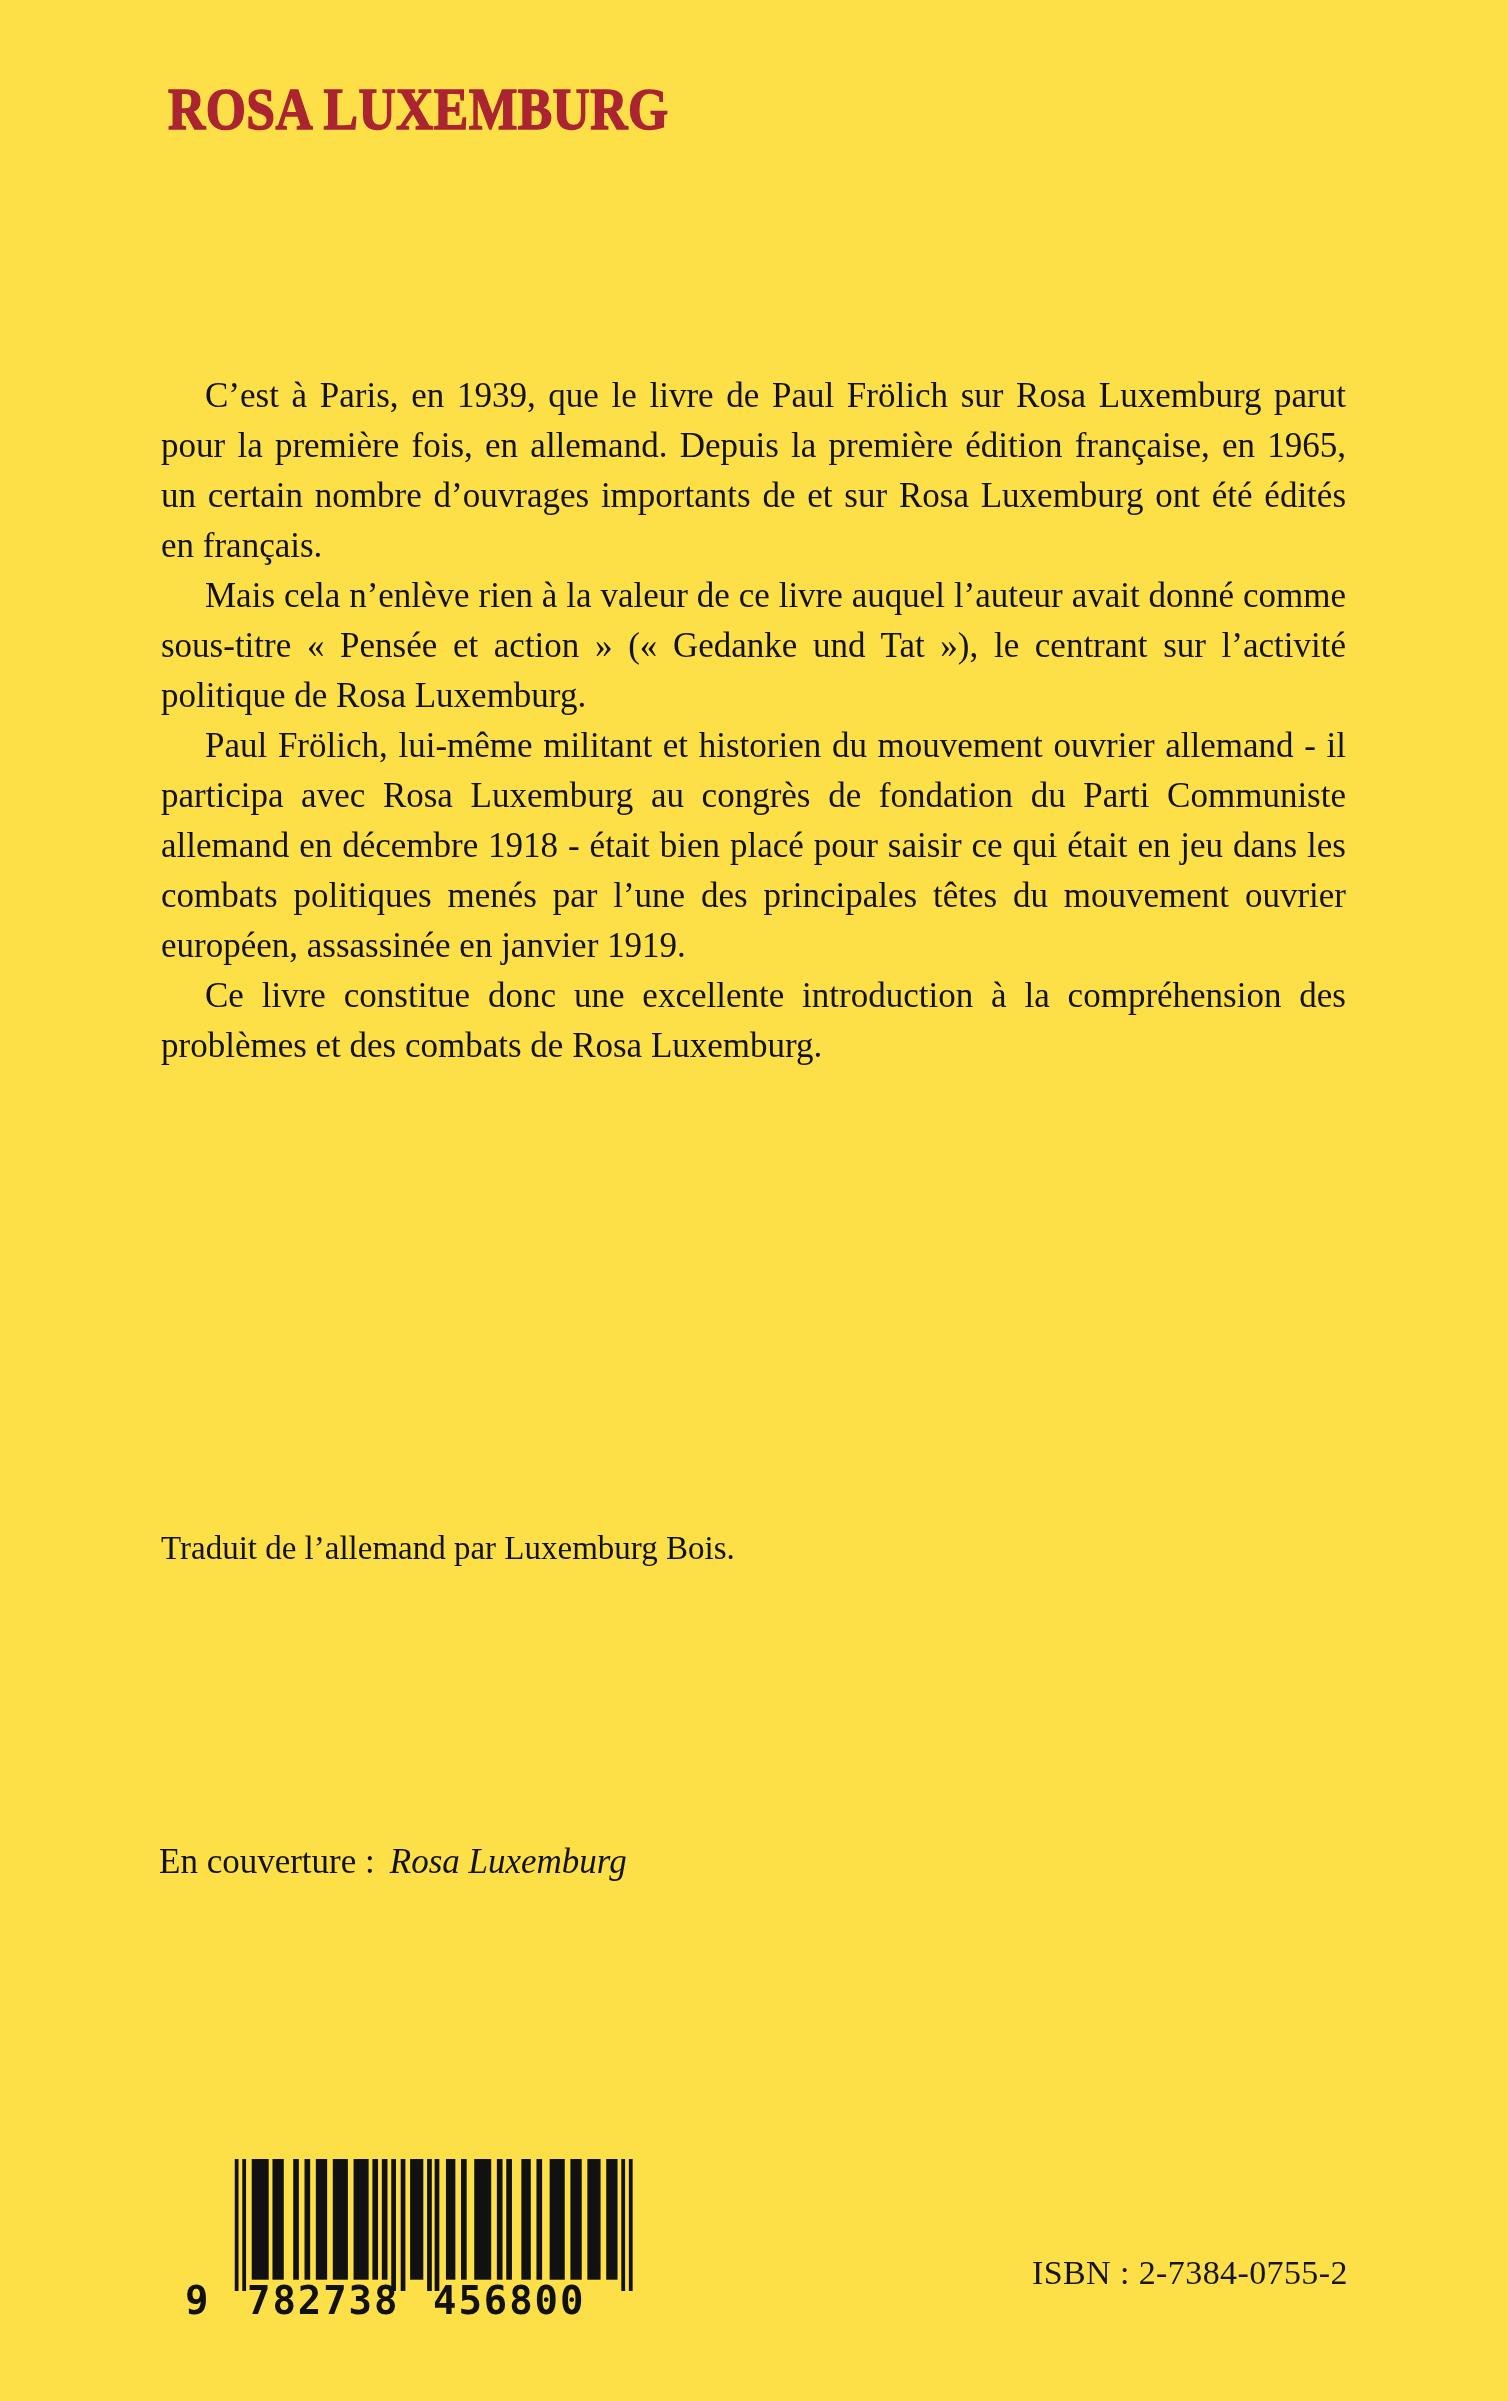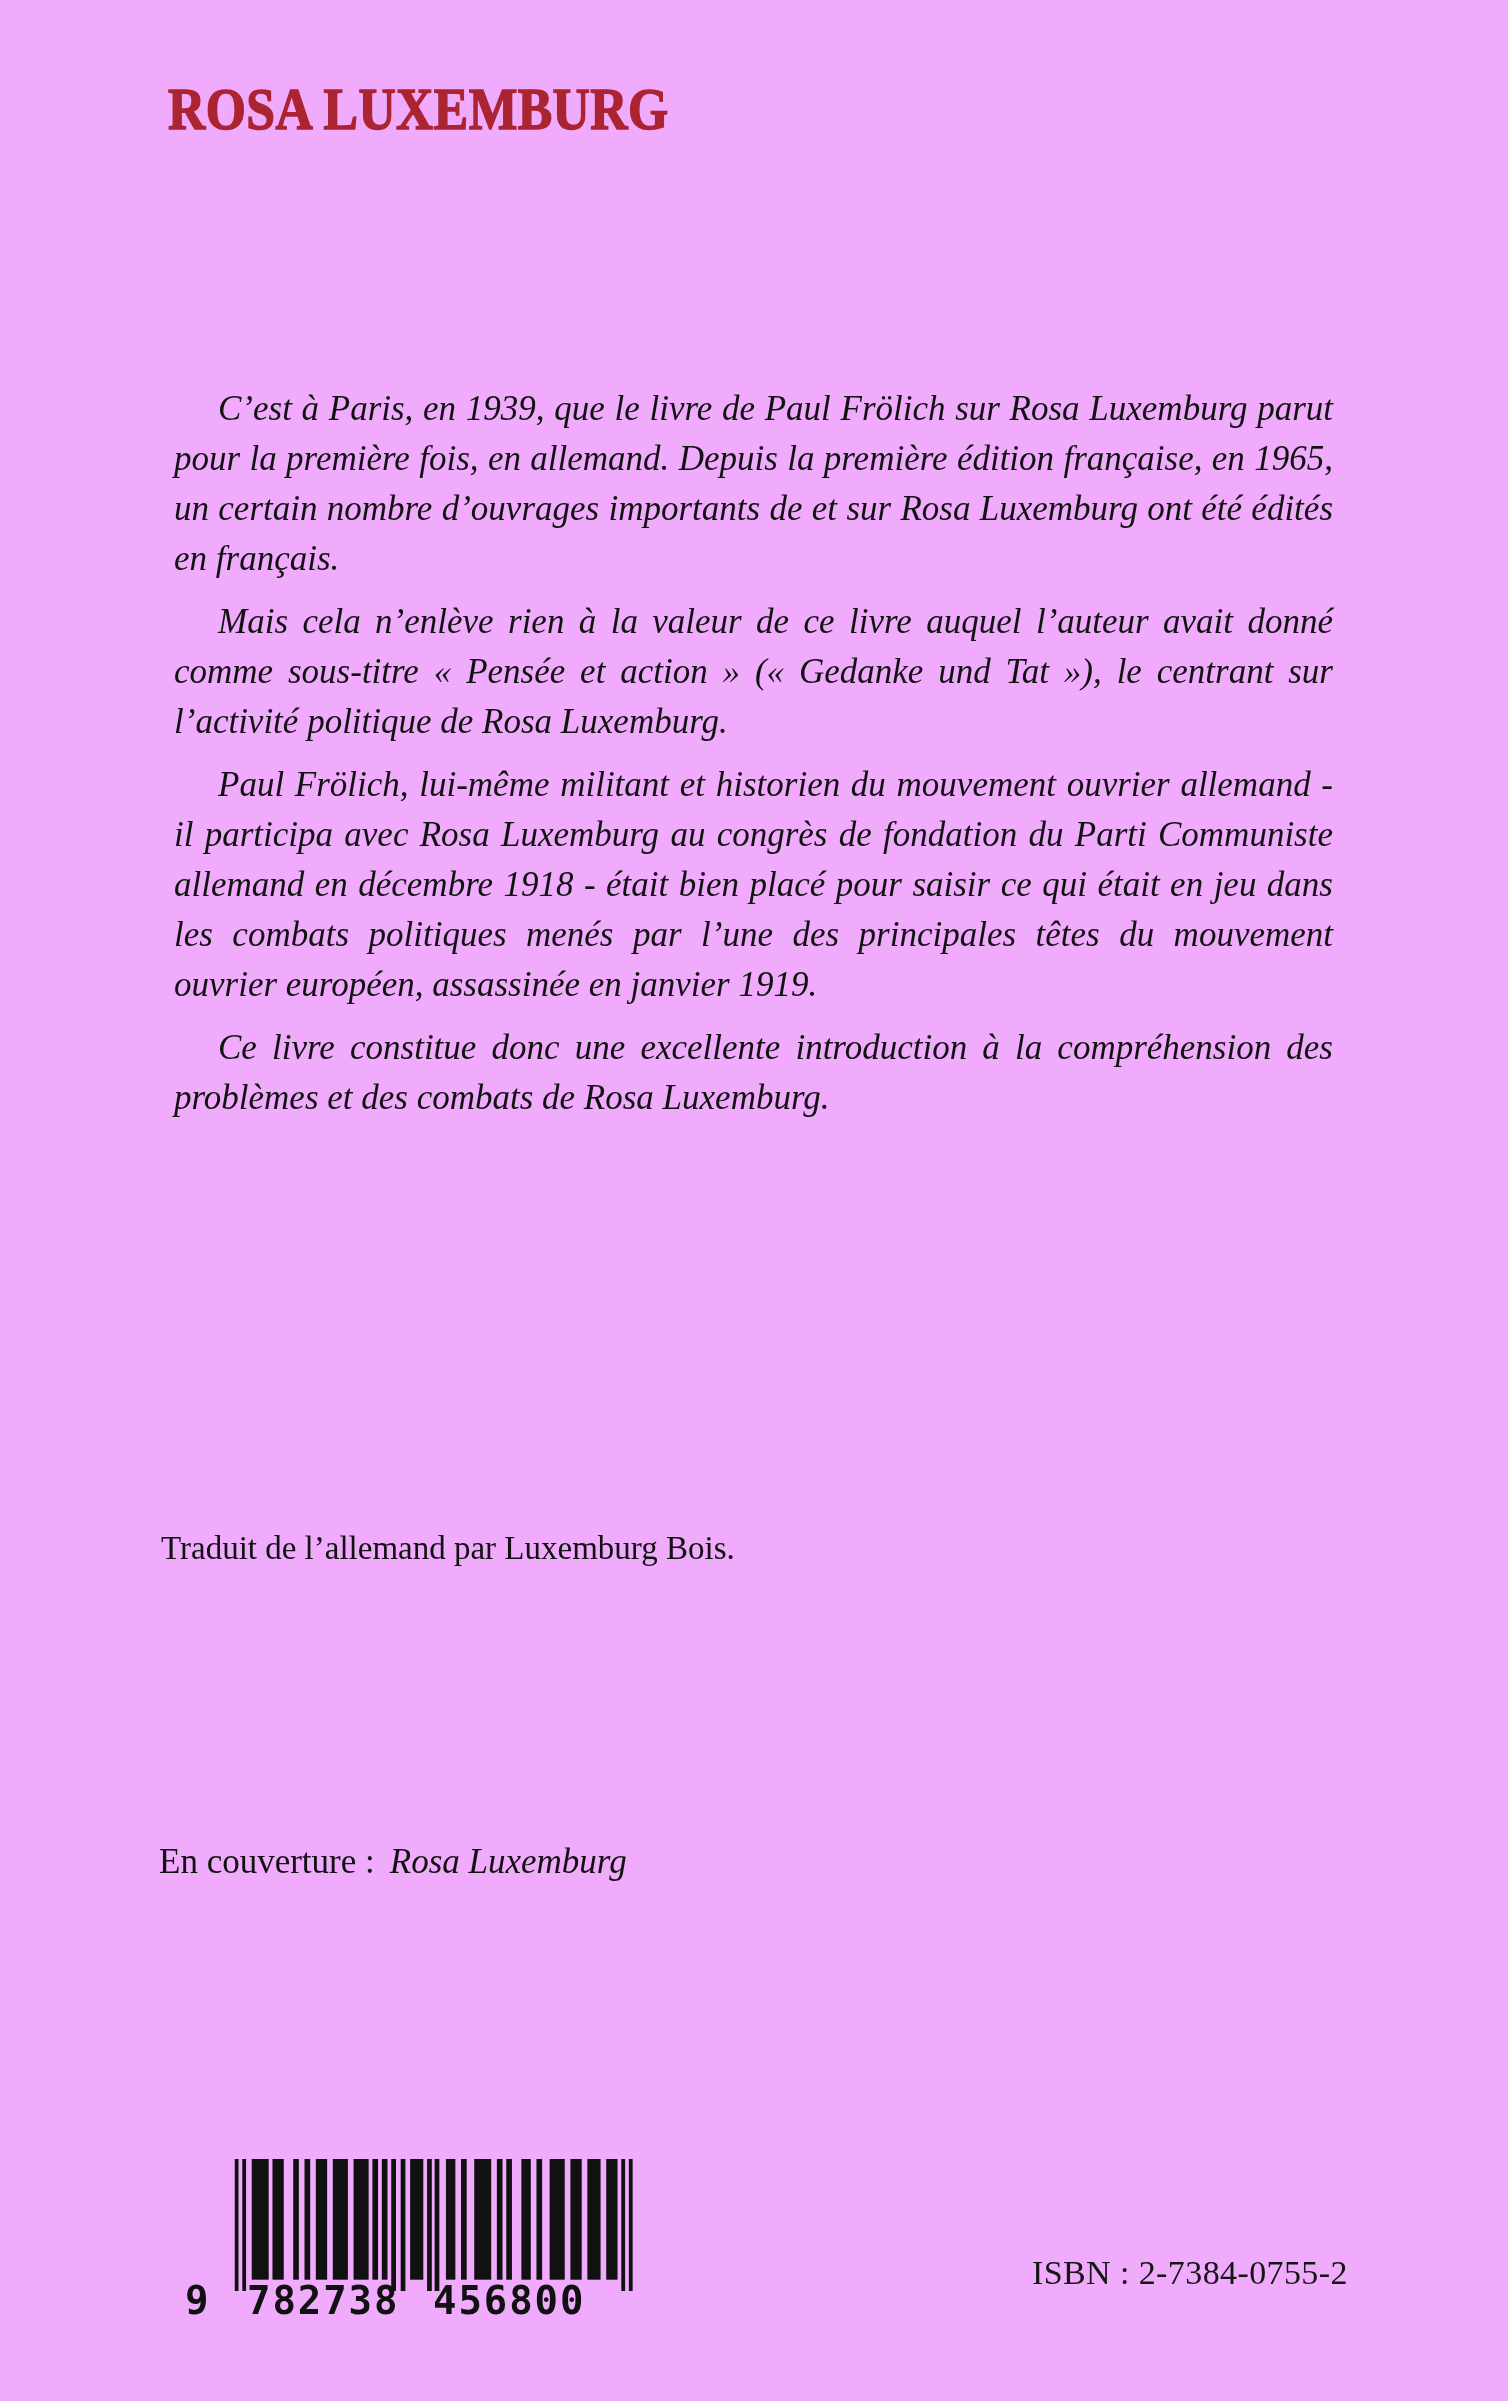--- a/index.html
+++ b/index.html
@@ -12,21 +12,21 @@
     height: 2402px;
     position: relative;
     font-family: "Liberation Serif", "DejaVu Serif", serif;
     color: #111111;
     overflow: hidden;
   }
 
   .page {
     position: absolute;
     inset: 0;
-    background: #f0abfc;
+    background: #fde047;
   }
 
   
   .title {
     position: absolute;
     left: 168px;
     top: 78px;
     font-family: "Liberation Serif", "DejaVu Serif", serif;
     font-weight: bold;
     font-size: 60px;
@@ -45,24 +45,23 @@
     left: 161px;
     top: 371px;
     width: 1185px;
     text-align: justify;
     text-justify: inter-word;
     font-size: 35px;
     line-height: 50px;
     color: #121212;
   }
   .blurb p {
-    margin: 13px;
+    margin: 0;
     text-indent: 44px;
     text-align: justify;
-    font-style: italic;
   }
   .blurb p:last-child {
     text-align: justify;
   }
 
   
   .translator {
     position: absolute;
     left: 161px;
     top: 1526px;

